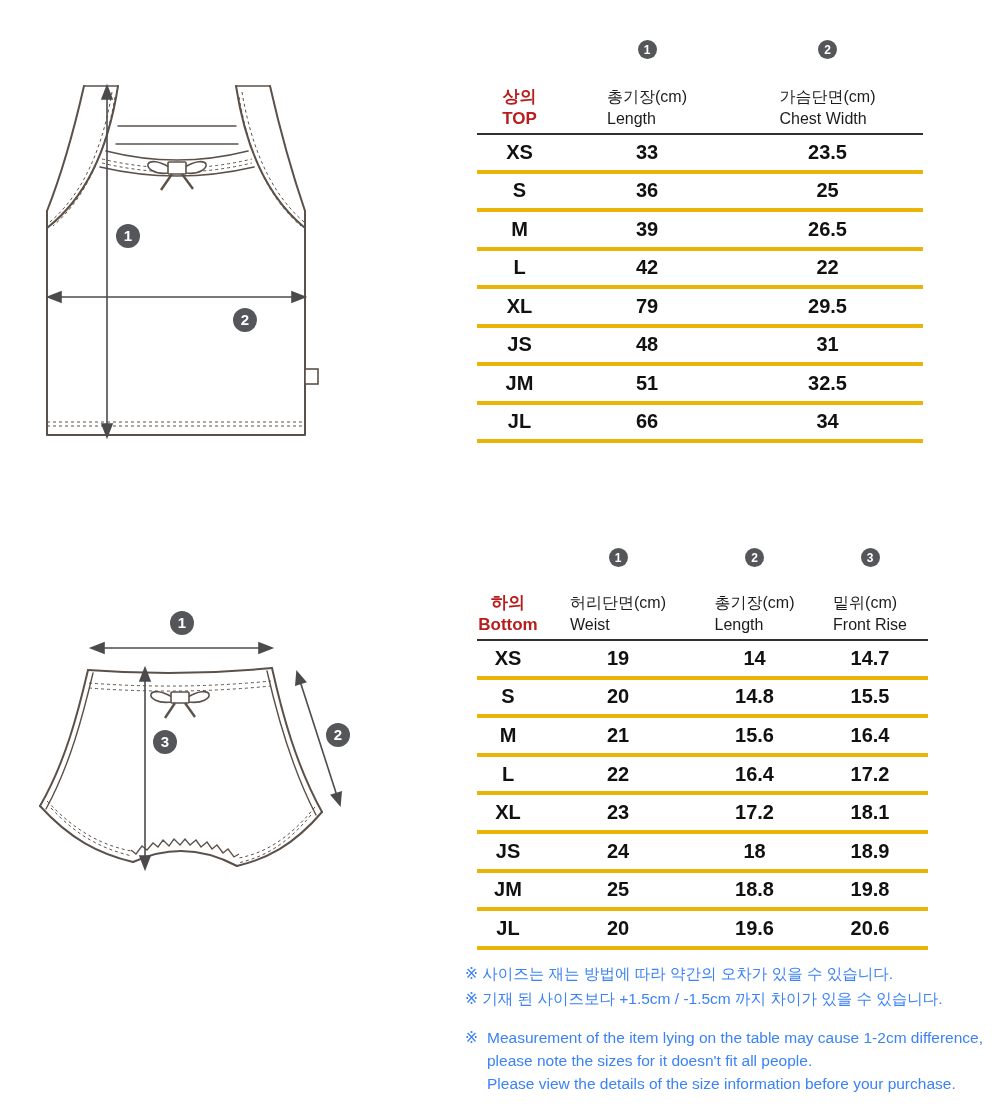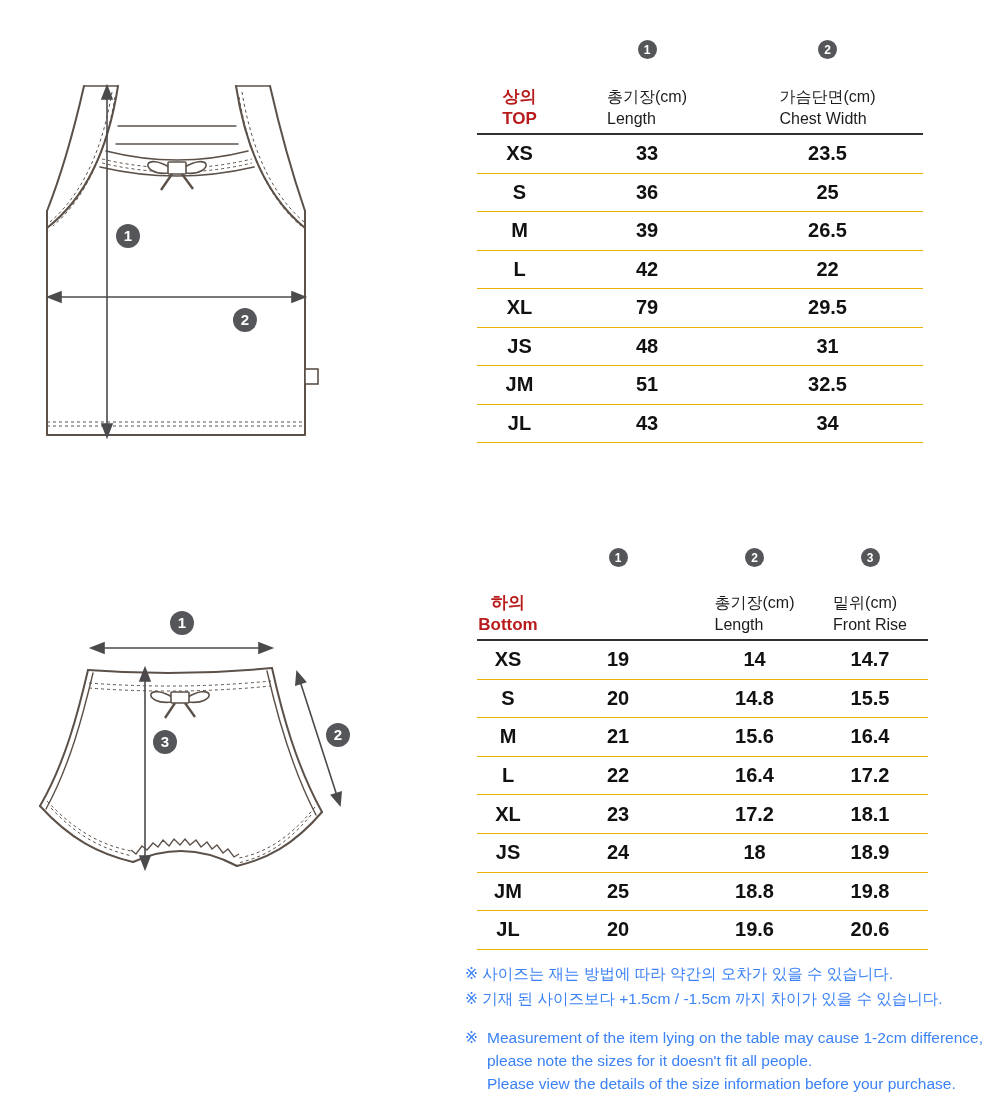--- a/index.html
+++ b/index.html
@@ -19,21 +19,21 @@
   .bot-grid { display:grid; grid-template-columns:62px 158px 115px 116px; }
   .thead { border-bottom:2px solid #303030; }
   #table-top .thead { height:98px; }
   #table-bottom .thead { height:96px; }
   .corner-label { display:flex; flex-direction:column; justify-content:flex-end; align-items:center;
                   font-size:17px; line-height:22px; font-weight:700; color:#b91c1c; padding-bottom:3px; }
   .colhead { display:flex; flex-direction:column; justify-content:space-between; align-items:center; padding-top:3px; }
   .colhead .names { text-align:left; font-size:16px; line-height:22px; color:#1c1c1c; padding-bottom:3px; }
   .num-badge { width:19px; height:19px; border-radius:50%; background:#55565a; color:#fff;
                font-size:12px; font-weight:700; display:flex; align-items:center; justify-content:center; }
-  .trow { height:38.5px; align-items:center; text-align:center; border-bottom:1px solid #eab308;
+  .trow { height:38.5px; align-items:center; text-align:center; border-bottom:4px solid #eab308;
           font-size:20px; font-weight:700; color:#111; }
   #table-bottom .trow { height:38.6px; }
 
   
   #notes { position:absolute; left:465px; top:961px; width:530px; color:#3b82f6; }
   .note-ko { font-size:15.5px; line-height:25px; }
   .note-en { position:relative; margin-top:15px; font-size:15.5px; line-height:23px; padding-left:22px; }
   .note-en .marker { position:absolute; left:0; top:0; }
 
   svg { display:block; }
@@ -154,21 +154,21 @@
         <div>48</div>
         <div>31</div>
     </div>
     <div class="trow top-grid">
       <div>JM</div>
         <div>51</div>
         <div>32.5</div>
     </div>
     <div class="trow top-grid">
       <div>JL</div>
-        <div>43</div>
+        <div>66</div>
         <div>34</div>
     </div>
   </div>
 
   <div class="fig" id="fig-bottom">
     <svg width="330" height="290" viewBox="0 0 330 290">
       <g stroke="#5c5149" fill="none" stroke-width="2" stroke-linecap="round" stroke-linejoin="round">
 
         <path d="M63,75 Q155,82 247,73"></path>
         <path d="M63,75 C53,118 40,168 15,211"></path>
@@ -223,20 +223,24 @@
   </div>
 
   <div class="size-table" id="table-bottom">
     <div class="thead bot-grid">
       <div class="corner-label">
         <div>하의</div>
         <div>Bottom</div>
       </div>
       <div class="colhead">
         <div class="num-badge">1</div>
+        <div class="names">
+          <div>허리단면(cm)</div>
+          <div>Weist</div>
+        </div>
       </div>
       <div class="colhead">
         <div class="num-badge">2</div>
         <div class="names">
           <div>총기장(cm)</div>
           <div>Length</div>
         </div>
       </div>
       <div class="colhead">
         <div class="num-badge">3</div>

